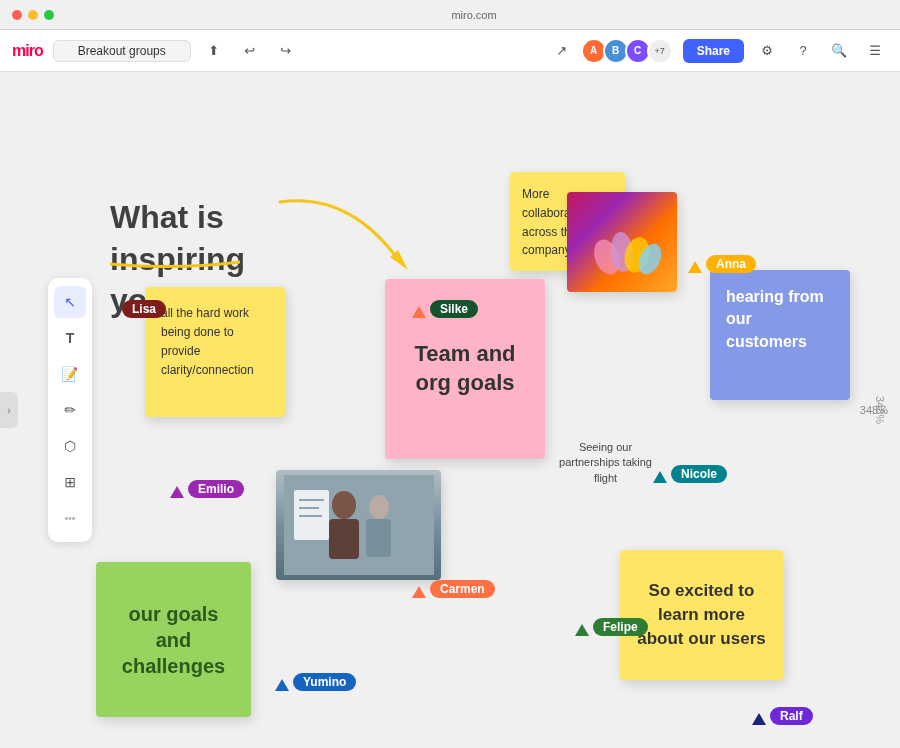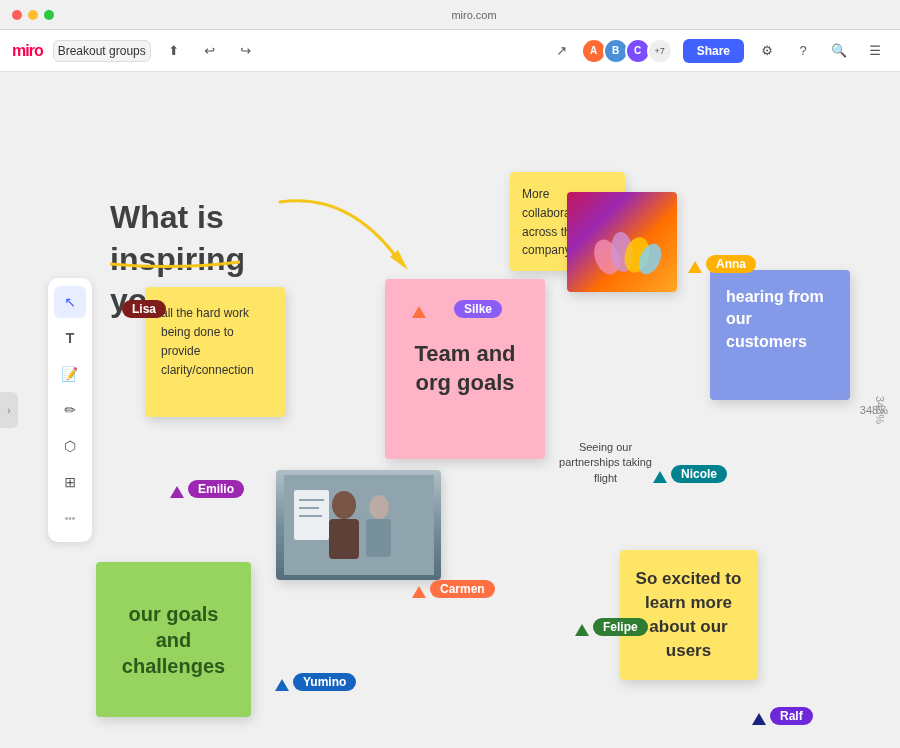--- a/index.html
+++ b/index.html
@@ -51,21 +51,21 @@
       font-weight: 800;
       font-size: 16px;
       color: #ff0050;
       letter-spacing: -1px;
     }
     .breadcrumb-btn {
       background: #f4f4f4;
       border: 1px solid #ddd;
       border-radius: 6px;
       font-size: 12px;
-      padding: 3px 4px;
+      padding: 3px 24px;
       cursor: pointer;
       color: #333;
     }
     .toolbar-icon-btn {
       width: 26px; height: 26px;
       border: none;
       background: transparent;
       cursor: pointer;
       display: flex; align-items: center; justify-content: center;
       color: #555;
@@ -412,34 +412,34 @@
         <line x1="15" y1="33" x2="35" y2="33" stroke="#90a4ae" stroke-width="2"></line>
         <line x1="15" y1="41" x2="38" y2="41" stroke="#90a4ae" stroke-width="2"></line>
       </svg>
     </div>
   </div>
 
   <div class="sticky-green" style="left:96px; top:490px; width:155px; height:155px; display:flex; align-items:center; justify-content:center;">
     <span style="font-size:20px; font-weight:600; color:#2d5a1b; text-align:center; line-height:1.3;">our goals and challenges</span>
   </div>
 
-  <div class="sticky-yellow-medium" style="left:620px; top:478px; width:137px; min-height:130px; display:flex; align-items:center; justify-content:center;">
+  <div class="sticky-yellow-medium" style="left:620px; top:478px; width:163px; min-height:130px; display:flex; align-items:center; justify-content:center;">
     <span style="font-size:17px; font-weight:600; color:#333; text-align:center; line-height:1.4;">So excited to learn more about our users</span>
   </div>
 
   <div class="zoom-badge" style="right:12px; top:50%; transform:translateY(-50%);">348%</div>
 
   <div class="cursor-label" style="position:absolute; left:118px; top:228px; align-items:flex-end; gap:4px;">
     <div class="cursor-tri-pink" style="border-width:0 7px 12px 7px; border-color:transparent transparent #e91e8c transparent;"></div>
     <span class="name-pill pill-pink">Lisa</span>
   </div>
 
   <div class="cursor-label" style="position:absolute; left:412px; top:228px; align-items:flex-end; gap:4px;">
     <div style="border-width:0 7px 12px 7px; border-color:transparent transparent #ff7043 transparent; border-style:solid;"></div>
-    <span class="name-pill" style="background:#8b5cf6;margin-left:24px;">Silke</span>
+    <span class="name-pill" style="background:#14532d;">Silke</span>
   </div>
 
   <div class="cursor-label" style="position:absolute; left:688px; top:183px; align-items:flex-end; gap:4px;">
     <div style="border-width:0 7px 12px 7px; border-color:transparent transparent #ffb300 transparent; border-style:solid;"></div>
     <span class="name-pill" style="background:#ffb300; color:#fff;">Anna</span>
   </div>
 
   <div class="cursor-label" style="position:absolute; left:170px; top:408px; align-items:flex-end; gap:4px;">
     <div style="border-width:0 7px 12px 7px; border-color:transparent transparent #9c27b0 transparent; border-style:solid;"></div>
     <span class="name-pill" style="background:#9c27b0;">Emilio</span>

